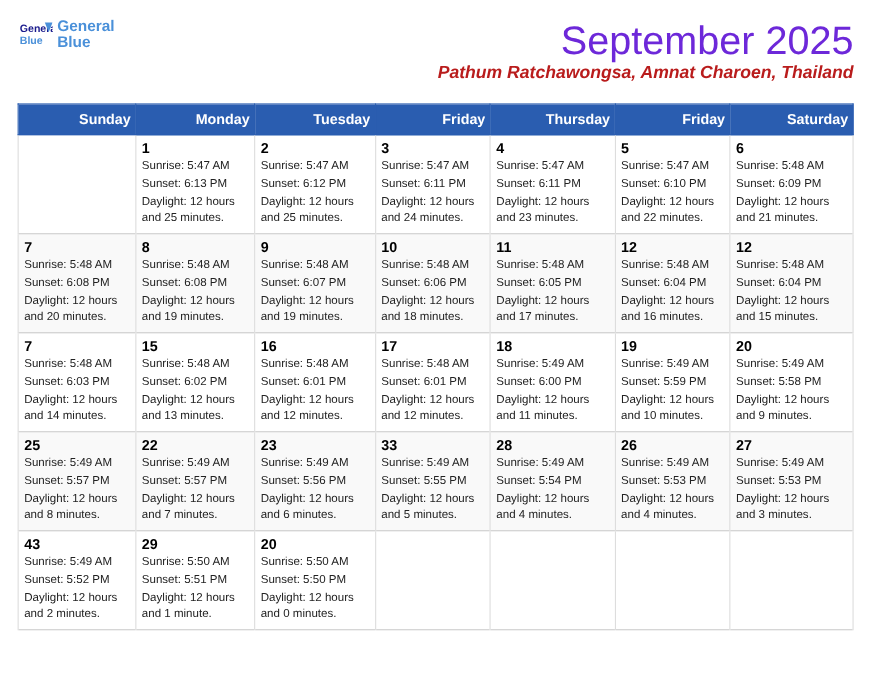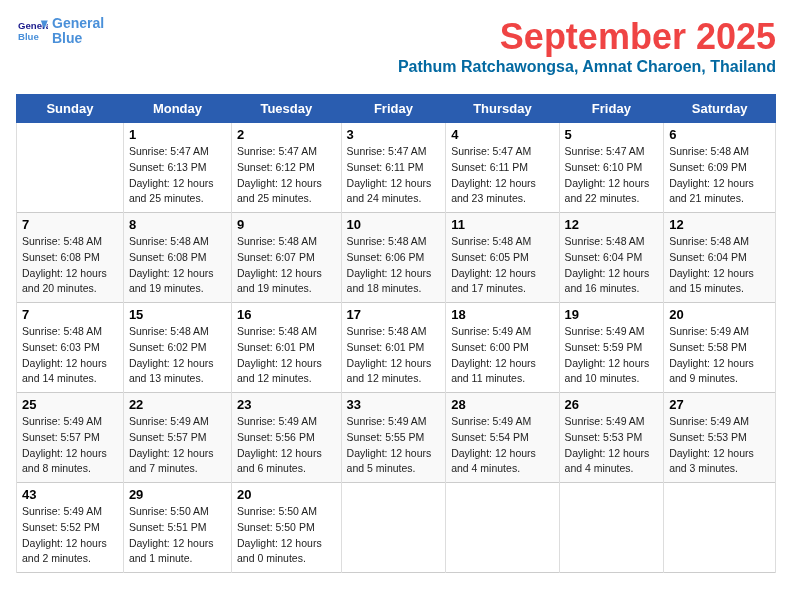--- a/index.html
+++ b/index.html
@@ -28,41 +28,42 @@
       width: 32px;
       height: 28px;
       margin-right: 4px;
     }
     .title-section {
       text-align: right;
       margin-bottom: 2px;
     }
     .month-title {
       font-size: 36px;
-      font-weight: bold;
-      color: #ef4444;
+      font-weight: normal;
+      color: #6d28d9;
     }
     .subtitle {
       font-size: 16px;
       font-weight: bold;
-      color: #0369a1;
+      color: #b91c1c;
       margin-bottom: 10px;
+      font-style: italic;
     }
     table {
       width: 100%;
       border-collapse: collapse;
       font-size: 11px;
     }
     thead tr {
       background-color: #2a5db0;
       color: #fff;
     }
     thead th {
       padding: 6px 4px;
-      text-align: center;
+      text-align: right;
       font-size: 13px;
       font-weight: bold;
       border: 1px solid #2a5db0;
     }
     tbody tr {
       border-bottom: 1px solid #ccc;
     }
     tbody td {
       padding: 4px 5px;
       vertical-align: top;

